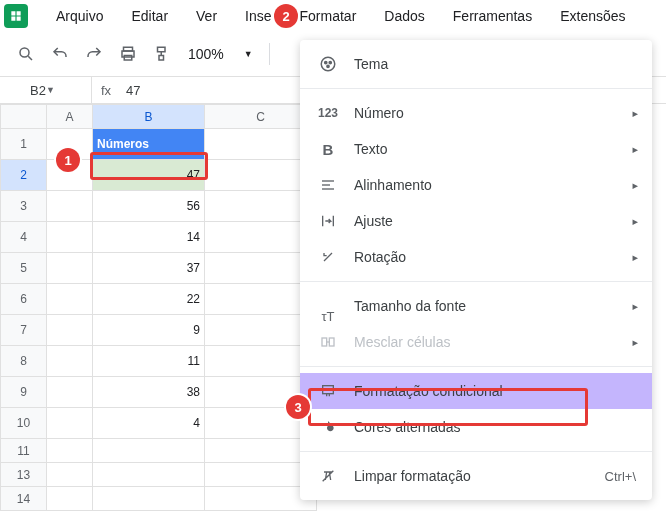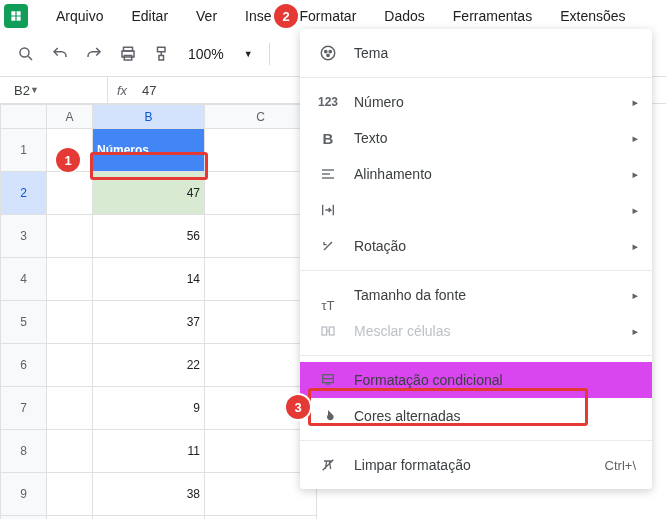--- a/index.html
+++ b/index.html
@@ -13,58 +13,58 @@
   .menu-item.active { background: transparent; }
   
   
   .toolbar { display: flex; align-items: center; height: 44px; padding: 4px 12px; gap: 6px; }
   .tb-icon { width: 28px; height: 28px; display: flex; align-items: center; justify-content: center; border-radius: 4px; color: #444; cursor: pointer; }
   .tb-zoom { display:flex; align-items:center; gap:16px; padding:0 6px; font-size:14px; }
   .tb-sep { width: 1px; height: 22px; background: #dadce0; margin: 0 4px; }
   
   
   .fxbar { display:flex; align-items:center; height: 28px; border-top:1px solid #e0e0e0; border-bottom:1px solid #e0e0e0; }
-  .namebox { width: 108px; display:flex; align-items:center; justify-content:flex-start; padding:0 20px 0 14px; font-size:13px; color:#3c4043; border-right:1px solid #e0e0e0; height:100%; }
+  .namebox { width: 92px; display:flex; align-items:center; justify-content:center; padding:0 20px 0 14px; font-size:13px; color:#3c4043; border-right:1px solid #e0e0e0; height:100%; }
   .namebox .arrow { font-size:9px; color:#5f6368; }
-  .fx-label { width: 28px; display:flex; align-items:center; justify-content:center; font-style: italic; color:#5f6368; font-size:13px; }
+  .fx-label { width: 28px; display:flex; align-items:center; justify-content:center; color:#5f6368; font-size:13px; }
   .fx-value { flex:1; padding:0 6px; font-size:13px; color:#3c4043; }
   
   
   .grid-wrap { position: relative; }
   table.sheet { border-collapse: collapse; table-layout: fixed; }
   table.sheet th, table.sheet td { border: 1px solid #e0e0e0; font-size: 12px; }
   table.sheet th { background: #f8f9fa; color:#5f6368; font-weight: normal; text-align:center; }
   .corner { width: 46px; height: 24px; background:#f8f9fa; }
   .col-head { height: 24px; }
   .col-head.colA { width: 46px; }
   .col-head.colB { width: 112px; }
   .col-head.colC { width: 112px; }
   .row-head { width: 46px; height: 24px; text-align:center; }
-  td.cell { height: 24px; padding: 14px 4px; text-align: right; }
+  td.cell { height: 24px; padding: 8px 4px; text-align: right; }
   
   
   .col-head.colB-sel { background:#d3e3fd; color:#0b57d0; }
   .row-head.sel { background:#d3e3fd; color:#0b57d0; }
   
   
   .header-cell { background:#4285f4; color:#fff; font-weight:bold; text-align:left !important; padding:0 6px; }
   
   
   .b2-cell { background:#d9ead3; }
   
   
   .red-box { position:absolute; border:3px solid #e53935; border-radius:3px; pointer-events:none; }
   
   
   .badge { position:absolute; width:24px; height:24px; border-radius:50%; background:#e53935; color:#fff; font-weight:bold; display:flex; align-items:center; justify-content:center; font-size:13px; box-shadow: 0 0 0 2px #fff; z-index:50; }
   
   
-  .dropdown { position:absolute; top:29px; left:300px; width:352px; background:#fff; box-shadow: 0 2px 10px rgba(0,0,0,.2); border-radius:4px; padding:6px 0; z-index:40; }
+  .dropdown { position:absolute; top:40px; left:300px; width:352px; background:#fff; box-shadow: 0 2px 10px rgba(0,0,0,.2); border-radius:4px; padding:6px 0; z-index:40; }
   .dd-item { display:flex; align-items:center; height:36px; padding:0 16px; font-size:14px; color:#3c4043; cursor:pointer; position:relative; }
-  .dd-item.highlight { background:#d946ef; }
+  .dd-item.highlight { background:#c4b5fd; }
   .dd-item.disabled { color:#bdc1c6; cursor:default;justify-content:flex-end; }
   .dd-icon { width:24px; display:flex; align-items:center; justify-content:center; margin-right:14px; color:#5f6368; }
   .dd-item.disabled .dd-icon { color:#bdc1c6; }
   .dd-label { flex:1; }
   .dd-arrow { position:absolute; right:14px; font-size:11px; color:#5f6368; }
   .dd-sep { height:1px; background:#e8eaed; margin:6px 0; }
   .dd-shortcut { color:#5f6368; font-size:13px; }
   
   svg { display:block; }
 </style>
@@ -263,20 +263,21 @@
     <span class="dd-arrow">▸</span>
   </div>
   <div class="dd-item">
     <span class="dd-icon">
       <svg width="16" height="16" viewBox="0 0 24 24" fill="none" stroke="#5f6368" stroke-width="2">
           <line x1="4" y1="4" x2="4" y2="20"></line>
           <line x1="20" y1="4" x2="20" y2="20"></line>
           <path d="M8 12h8l-3-3m3 3l-3 3"></path>
         </svg>
     </span>
+    <span class="dd-label">Ajuste</span>
     <span class="dd-arrow">▸</span>
   </div>
   <div class="dd-item">
     <span class="dd-icon">
       <svg width="16" height="16" viewBox="0 0 24 24" fill="none" stroke="#5f6368" stroke-width="2">
           <path d="M6 18l12-12M6 6v4h4"></path>
         </svg>
     </span>
     <span class="dd-label">Rotação</span>
     <span class="dd-arrow">▸</span>

